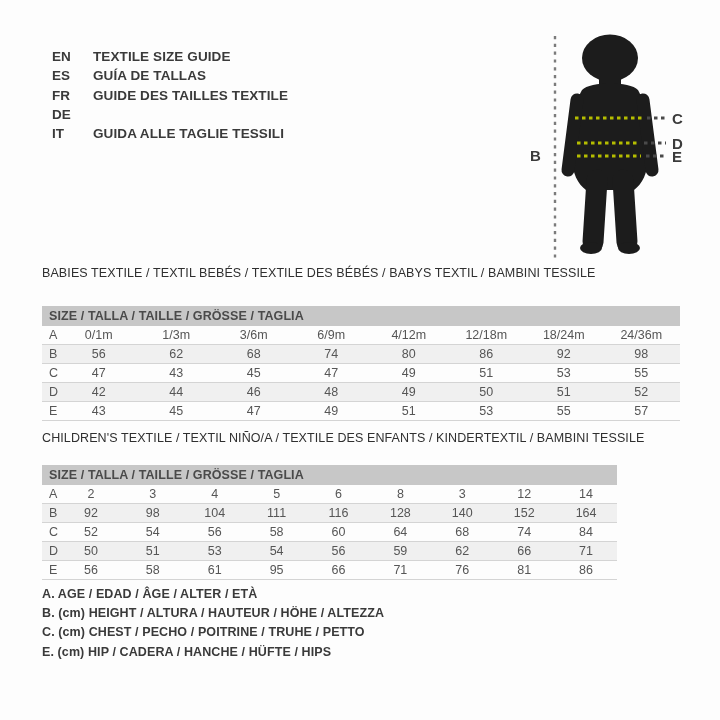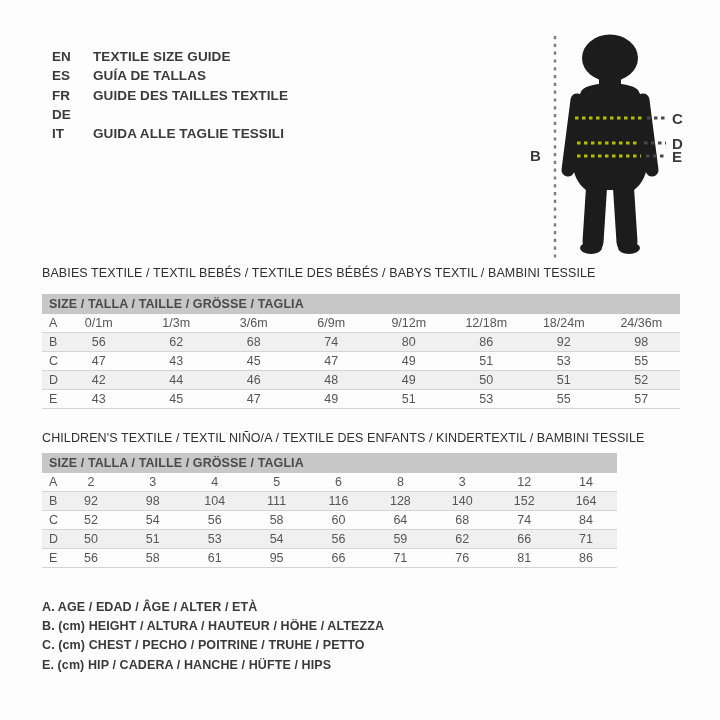--- a/index.html
+++ b/index.html
@@ -23,32 +23,32 @@
   .section-title { position:absolute; left:42px; font-size:12.5px; font-weight:400; color:#2f2f2f; letter-spacing:0.1px; white-space:nowrap; }
   .title-babies { top:266px; }
   .title-children { top:431px;text-align:center; }
 
   
   .table { position:absolute; left:42px; }
   .table-babies { top:294px; width:638px; }
   .table-children { top:453px; width:575px; }
   .thead {
     height:20px; line-height:20px; background:#c7c7c7; color:#4a4a4a;
-    font-size:12.5px; font-weight:700; padding-left:7px; letter-spacing:0.1px;
+    font-size:12.5px; font-weight:700; padding-left:7px; letter-spacing:0.1px;margin-top:12px;
   }
   .trow {
     display:grid; height:19px; line-height:18px; font-size:12.5px; color:#565656;
     border-bottom:1px solid #d4d4d4; box-sizing:border-box; background:#fdfdfd;
   }
   .trow.striped { background:#f0f0f0; }
   .cell { text-align:center; overflow:hidden; }
   .cell.label { text-align:left; padding-left:7px; }
 
   
-  .legend { position:absolute; left:42px; top:598px; font-size:12.5px; font-weight:700; color:#3a3a3a; line-height:19.2px; letter-spacing:0.1px; }
+  .legend { position:absolute; left:42px; top:585px; font-size:12.5px; font-weight:700; color:#3a3a3a; line-height:19.2px; letter-spacing:0.1px; }
   .legend-line { white-space:nowrap; }
 </style>
 </head>
 <body>
 
 <div class="page">
 
   <div class="lang-block">
     <div class="lang-row">
       <span class="lang-code">EN</span>
@@ -109,21 +109,21 @@
   <div class="section-title title-babies">BABIES TEXTILE / TEXTIL BEBÉS / TEXTILE DES BÉBÉS / BABYS TEXTIL / BAMBINI TESSILE</div>
   <div class="table table-babies">
     <div class="thead">SIZE / TALLA / TAILLE / GRÖSSE / TAGLIA</div>
     <div class="tbody">
         <div class="trow" style="grid-template-columns: 18px repeat(8, 1fr);">
           <div class="cell label">A</div>
           <div class="cell">0/1m</div>
           <div class="cell">1/3m</div>
           <div class="cell">3/6m</div>
           <div class="cell">6/9m</div>
-          <div class="cell">9/12m</div>
+          <div class="cell">4/12m</div>
           <div class="cell">12/18m</div>
           <div class="cell">18/24m</div>
           <div class="cell">24/36m</div>
         </div>
         <div class="trow striped" style="grid-template-columns: 18px repeat(8, 1fr);">
           <div class="cell label">B</div>
           <div class="cell">56</div>
           <div class="cell">62</div>
           <div class="cell">68</div>
           <div class="cell">74</div>

